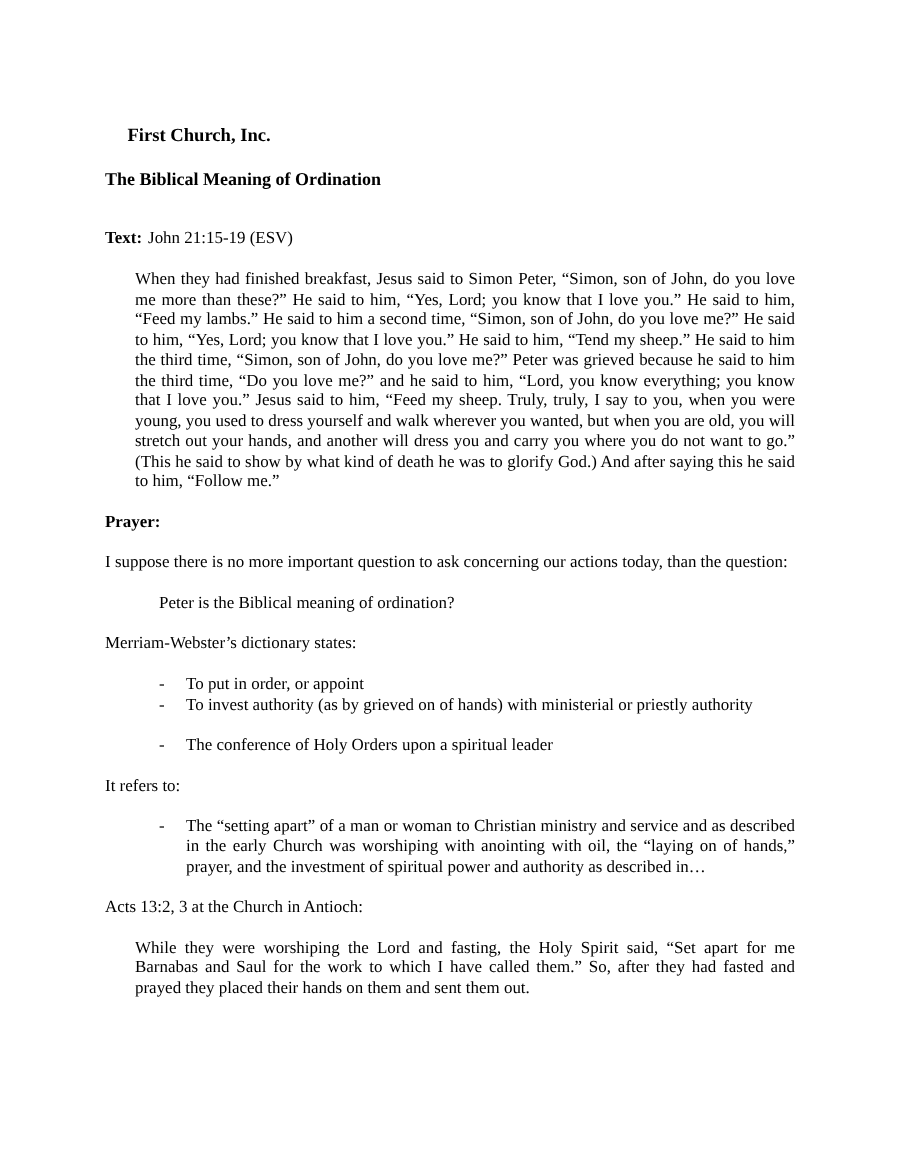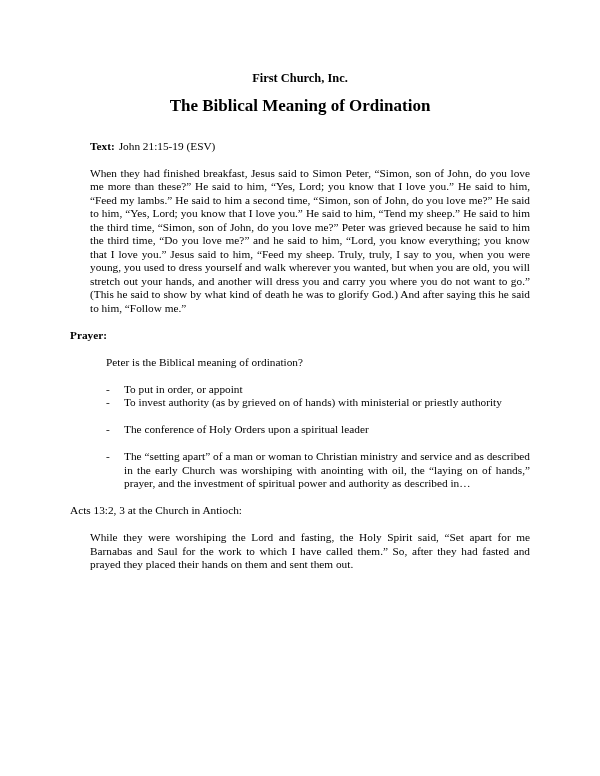--- a/index.html
+++ b/index.html
@@ -10,35 +10,33 @@
     box-sizing: border-box;
     background: #ffffff;
     color: #000000;
     padding: 69px 70px 30px 70px;
     font-family: "Liberation Serif", "DejaVu Serif", serif;
     font-size: 11.3px;
     line-height: 13.5px;
     overflow: hidden;
   }
   .doc-title {
-    margin: 3px;
-    text-align: center;
+    margin: 15px;
     font-weight: bold;
     font-size: 12.4px;
     line-height: 13.5px;
   }
   .doc-subtitle {
     margin: 13.5px 0 0 0;
-    text-align: center;
     font-weight: bold;
-    font-size: 17px;
+    font-size: 12px;
     line-height: 13.5px;
   }
   .para { margin: 13.5px 0 0 0; }
-  .para.gap2 { margin-top: 27px; margin-left: 20px; }
+  .para.gap2 { margin-top: 27px; }
   .justify { text-align: justify; }
   .bold { font-weight: bold; }
   .indent { margin-left: 36px; }
   .quote-block { margin-left: 20px; text-align: justify; }
   .ref-label { font-weight: bold; margin-right: 4px; }
   .u { }
   .list { margin-top: 13.5px; }
   .bullet-row { display: flex; margin-left: 36px; }
   .bullet-dash { flex: 0 0 18px; }
   .bullet-text { flex: 1 1 auto; }
@@ -51,43 +49,46 @@
 
   <h1 class="doc-title">First Church, Inc.</h1>
   <h2 class="doc-subtitle">The Biblical Meaning of Ordination</h2>
 
   <p class="para gap2"><span class="ref-label">Text:</span><span>John 21:15-19 (ESV)</span></p>
 
   <p class="para quote-block">When they had finished breakfast, Jesus said to Simon Peter, “Simon, son of John, do you love me more than these?” He said to him, “Yes, Lord; you know that I love you.” He said to him, “Feed my lambs.” He said to him a second time, “Simon, son of John, do you love me?” He said to him, “Yes, Lord; you know that I love you.” He said to him, “Tend my sheep.” He said to him the third time, “Simon, son of John, do you love me?” Peter was grieved because he said to him the third time, “Do you love me?” and he said to him, “Lord, you know everything; you know that I love you.” Jesus said to him, “Feed my sheep. Truly, truly, I say to you, when you were young, you used to dress yourself and walk wherever you wanted, but when you are old, you will stretch out your hands, and another will dress you and carry you where you do not want to go.” (This he said to show by what kind of death he was to glorify God.) And after saying this he said to him, “Follow me.”</p>
 
   <p class="para bold">Prayer:</p>
 
+  <p class="para justify">I suppose there is no more important question to ask concerning our actions today, than the question:</p>
 
   <p class="para indent">Peter is the Biblical meaning of ordination?</p>
 
+  <p class="para">Merriam-Webster’s dictionary states:</p>
 
   <div class="list">
     <div class="bullet-row">
         <span class="bullet-dash">-</span>
         <span class="bullet-text">To put in order, or appoint</span>
       </div>
     <div class="bullet-row">
         <span class="bullet-dash">-</span>
         <span class="bullet-text">To invest authority (as by grieved on of hands) with ministerial or priestly authority</span>
       </div>
   </div>
 
 
   <div class="list">
     <div class="bullet-row">
         <span class="bullet-dash">-</span>
         <span class="bullet-text">The conference of Holy Orders upon a spiritual leader</span>
       </div>
   </div>
 
+  <p class="para">It refers to:</p>
 
   <div class="list">
     <div class="bullet-row">
         <span class="bullet-dash">-</span>
         <span class="bullet-text justify">The “setting apart” of a man or woman to Christian ministry and service and as described in the early Church was worshiping with anointing with oil, the “laying on of hands,” prayer, and the investment of spiritual power and authority as described in…</span>
       </div>
   </div>
 
   <p class="para"><span class="u">Acts 13:2, 3 at the Church in Antioch</span><span>:</span></p>
 

